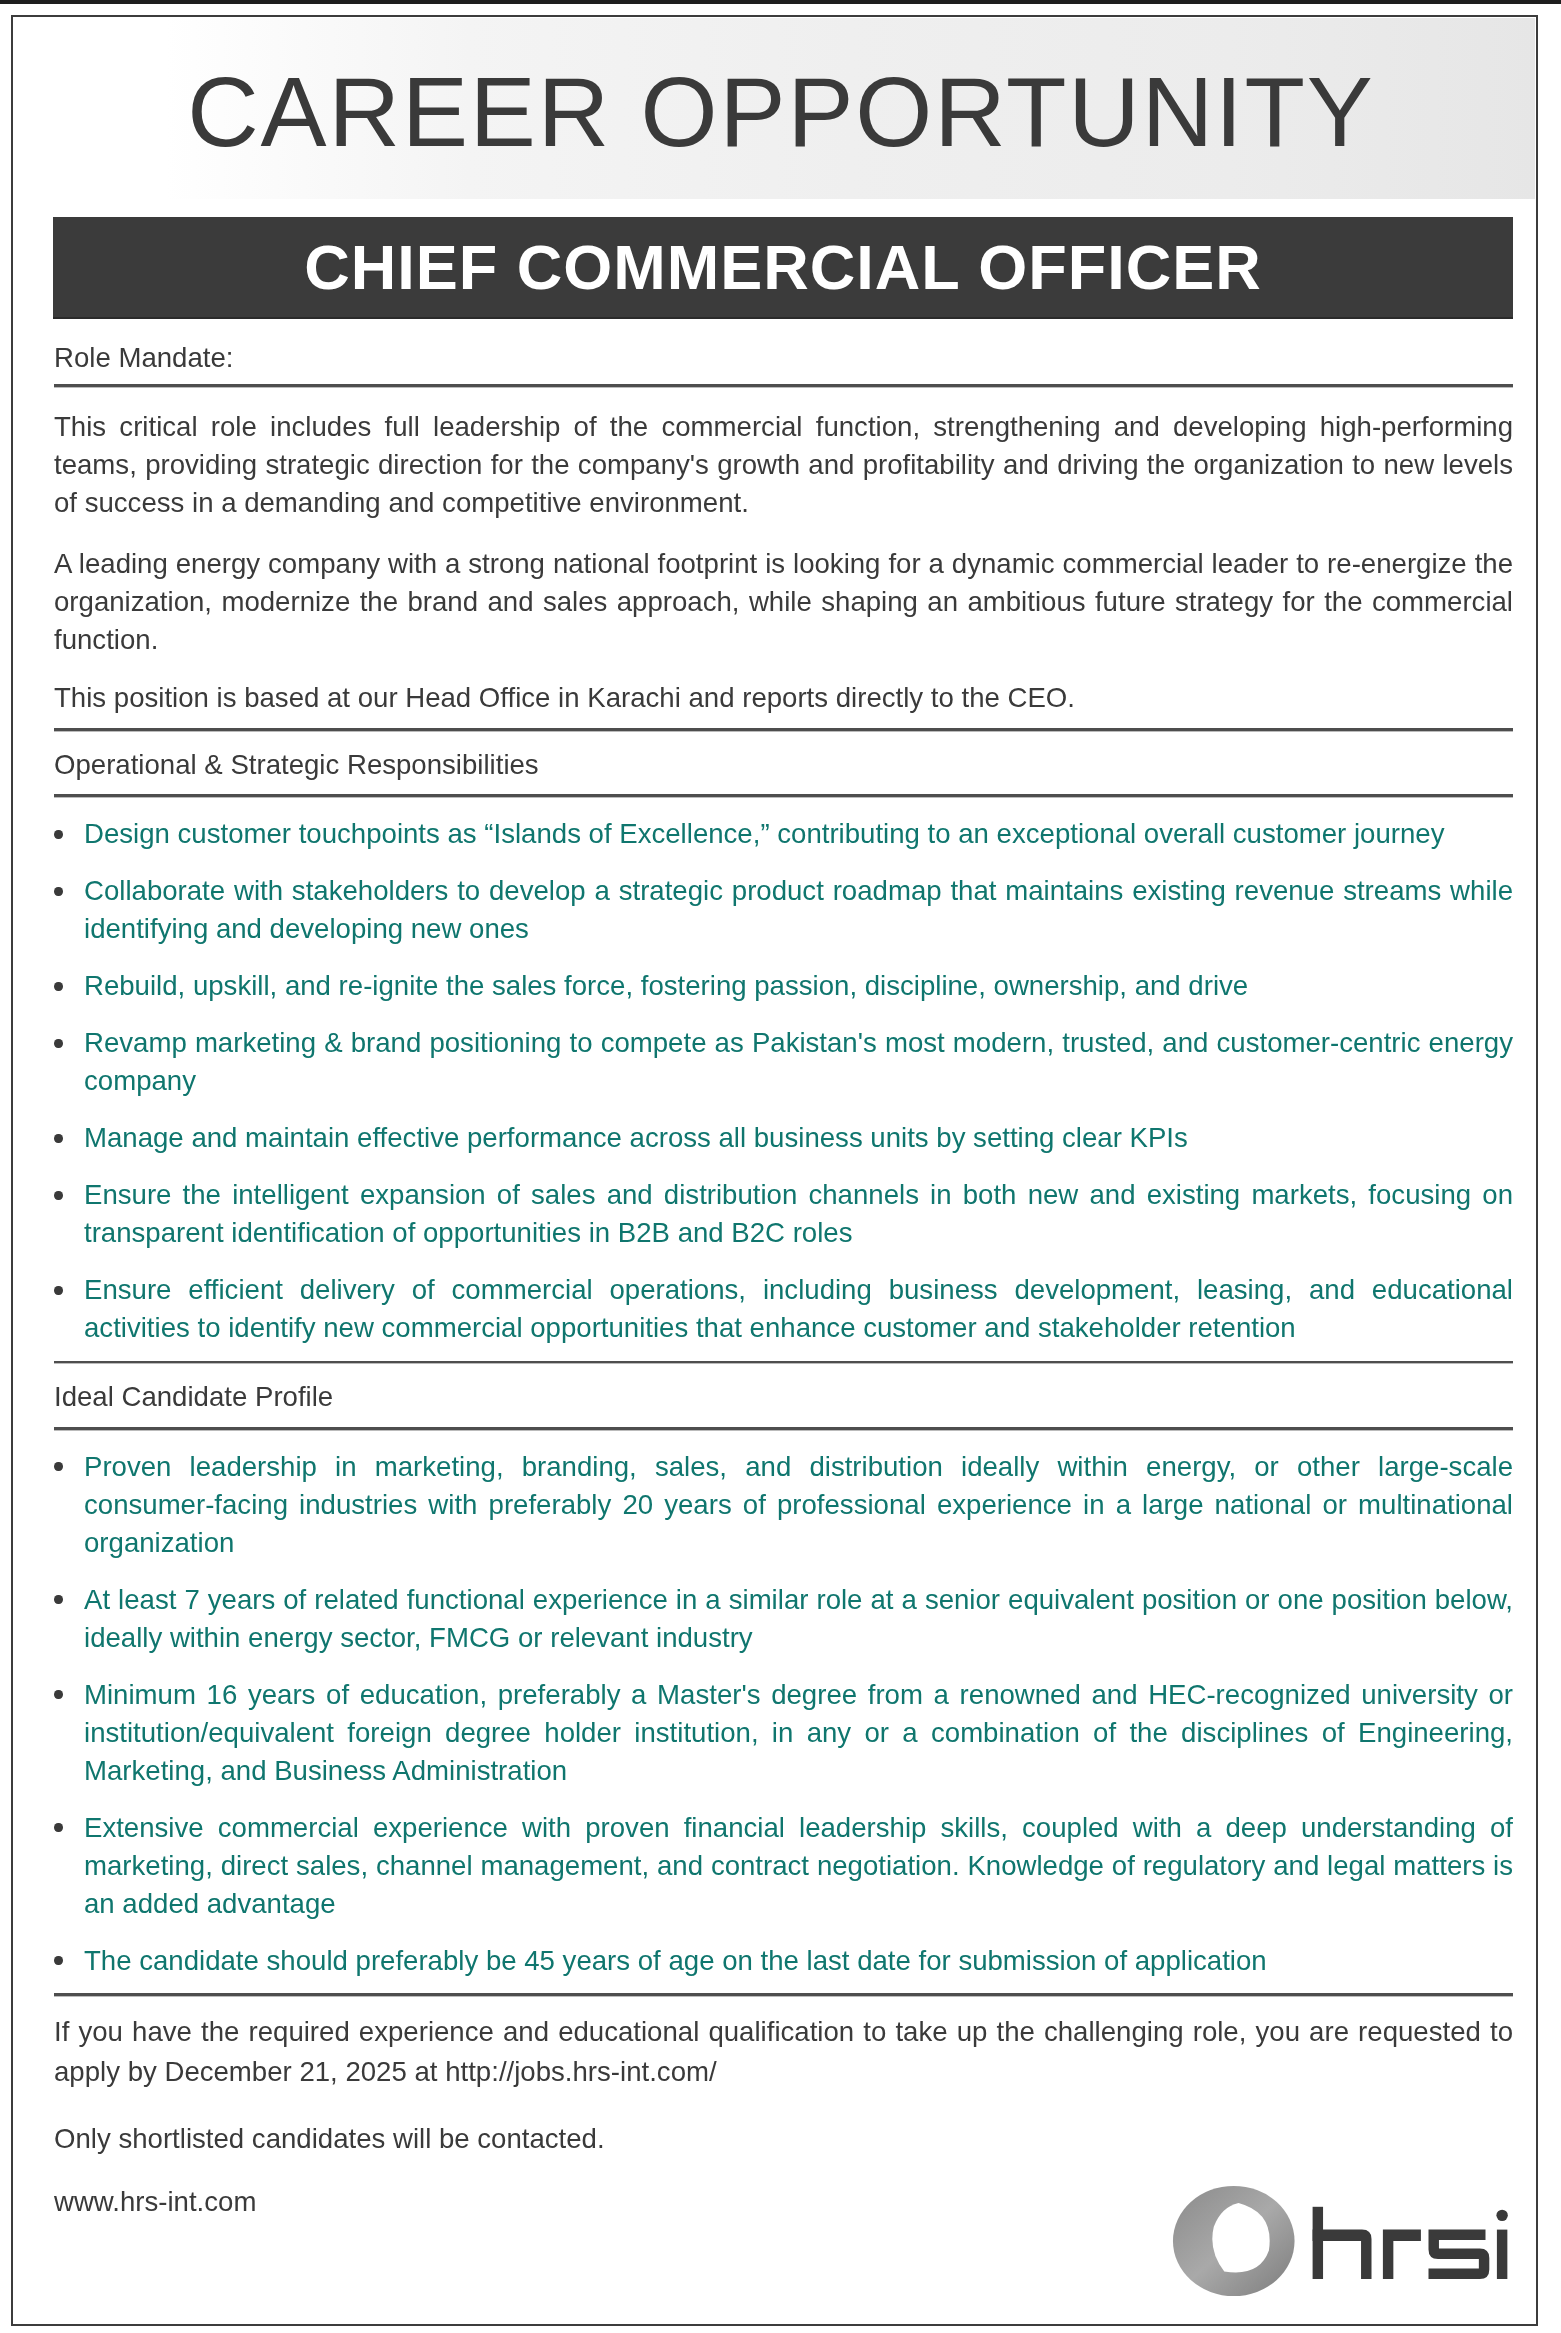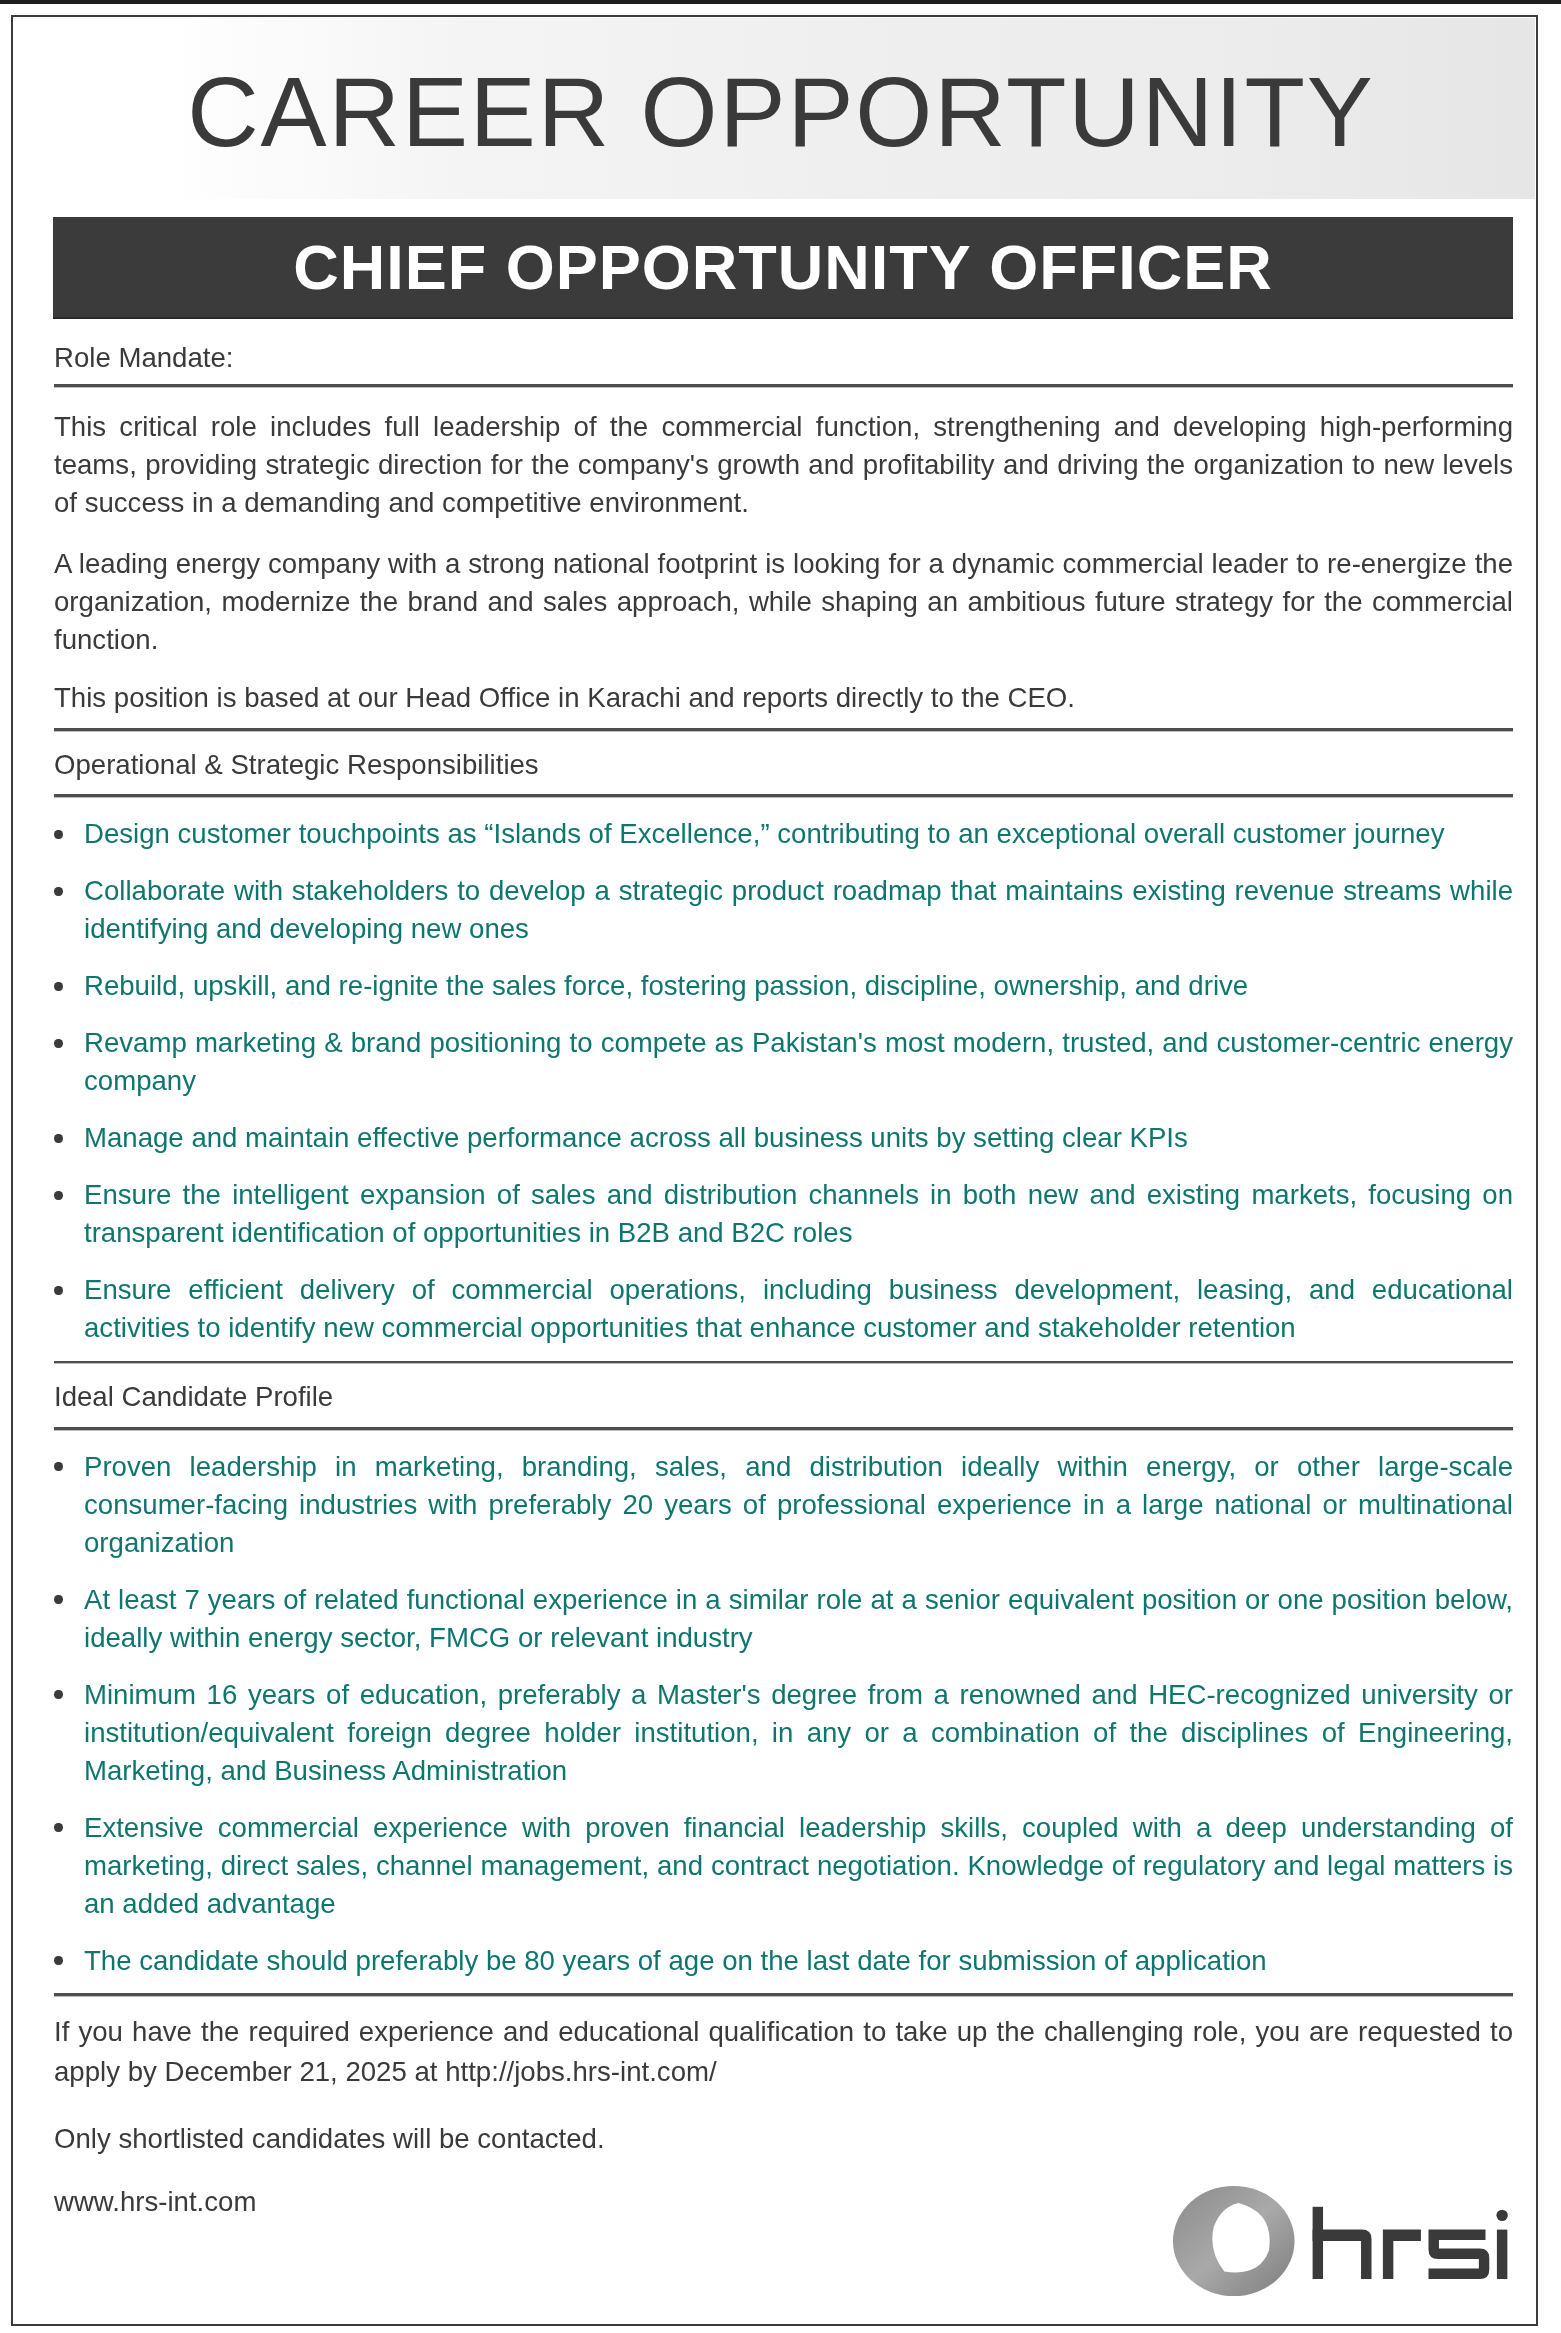--- a/index.html
+++ b/index.html
@@ -33,21 +33,21 @@
 </head>
 <body>
 
 <div class="topline"></div>
 <div class="frame"></div>
 <div class="banner"></div>
 
 <div class="main-title">CAREER OPPORTUNITY</div>
 
 <div class="role-bar">
-  <div class="role-title">CHIEF OPPORTUNITY OFFICER</div>
+  <div class="role-title">CHIEF COMMERCIAL OFFICER</div>
 </div>
 
 <div class="content">
 
   <h3 class="sec-head">Role Mandate:</h3>
   <div class="rule" style="margin-top:1.9px;"></div>
   <p class="para p-gap">This critical role includes full leadership of the commercial function, strengthening and developing high-performing teams, providing strategic direction for the company's growth and profitability and driving the organization to new levels of success in a demanding and competitive environment.</p>
   <p class="para p-gap-top">A leading energy company with a strong national footprint is looking for a dynamic commercial leader to re-energize the organization, modernize the brand and sales approach, while shaping an ambitious future strategy for the commercial function.</p>
   <p class="para p-gap">This position is based at our Head Office in Karachi and reports directly to the CEO.</p>
   <div class="rule" style="margin-top:11.4px;"></div>
@@ -65,21 +65,21 @@
   </ul>
   <div class="rule" style="margin-top:13.3px;"></div>
 
   <h3 class="sec-head" style="margin-top:7.6px;">Ideal Candidate Profile</h3>
   <div class="rule" style="margin-top:5.7px;"></div>
   <ul class="bullets">
     <li style="margin-top:17px;"><span class="dot"></span><span>Proven leadership in marketing, branding, sales, and distribution ideally within energy, or other large-scale consumer-facing industries with preferably 20 years of professional experience in a large national or multinational organization</span></li>
     <li><span class="dot"></span><span>At least 7 years of related functional experience in a similar role at a senior equivalent position or one position below, ideally within energy sector, FMCG or relevant industry</span></li>
     <li><span class="dot"></span><span>Minimum 16 years of education, preferably a Master's degree from a renowned and HEC-recognized university or institution/equivalent foreign degree holder institution, in any or a combination of the disciplines of Engineering, Marketing, and Business Administration</span></li>
     <li><span class="dot"></span><span>Extensive commercial experience with proven financial leadership skills, coupled with a deep understanding of marketing, direct sales, channel management, and contract negotiation. Knowledge of regulatory and legal matters is an added advantage</span></li>
-    <li><span class="dot"></span><span>The candidate should preferably be 80 years of age on the last date for submission of application</span></li>
+    <li><span class="dot"></span><span>The candidate should preferably be 45 years of age on the last date for submission of application</span></li>
   </ul>
   <div class="rule" style="margin-top:13.3px;"></div>
 
   <p class="para" style="margin-top:15px; line-height:40px; width:1459px;">
     <span>If you have the required experience and educational qualification to take up the challenging role, you are requested to apply by </span><span class="bold">December 21, 2025</span><span> at </span><span class="bold">http://jobs.hrs-int.com/</span>
   </p>
   <p class="para" style="margin-top:28.5px;">Only shortlisted candidates will be contacted.</p>
   <p class="para bold" style="margin-top:25px;">www.hrs-int.com</p>
 </div>
 

